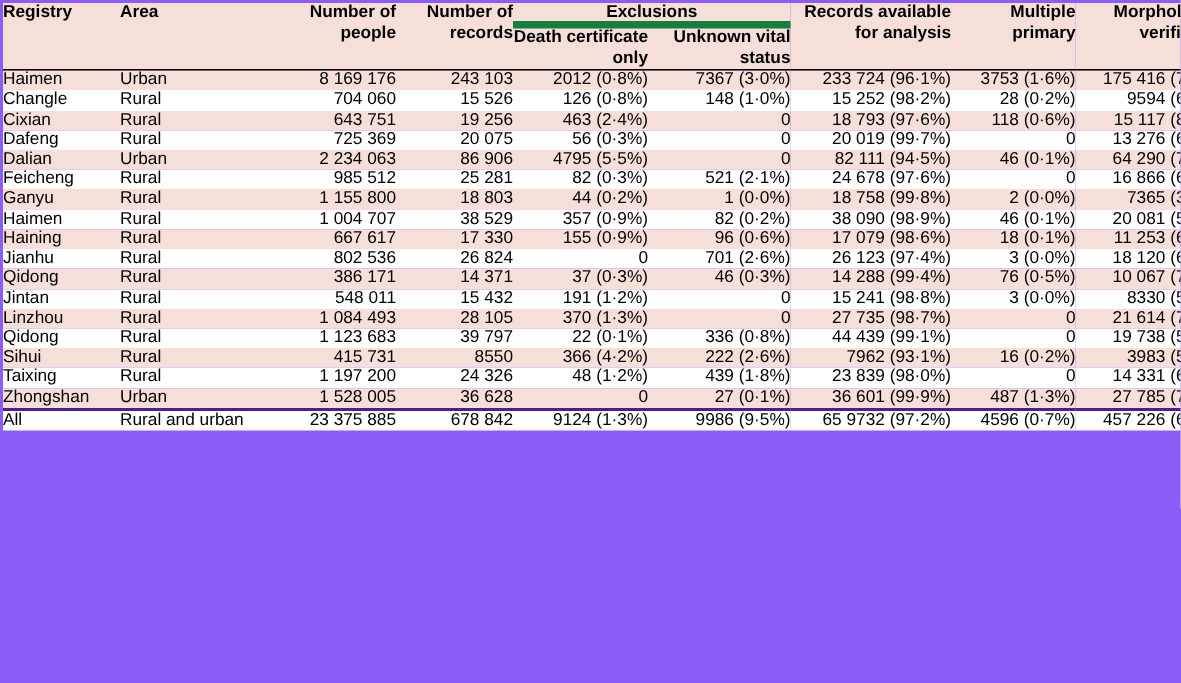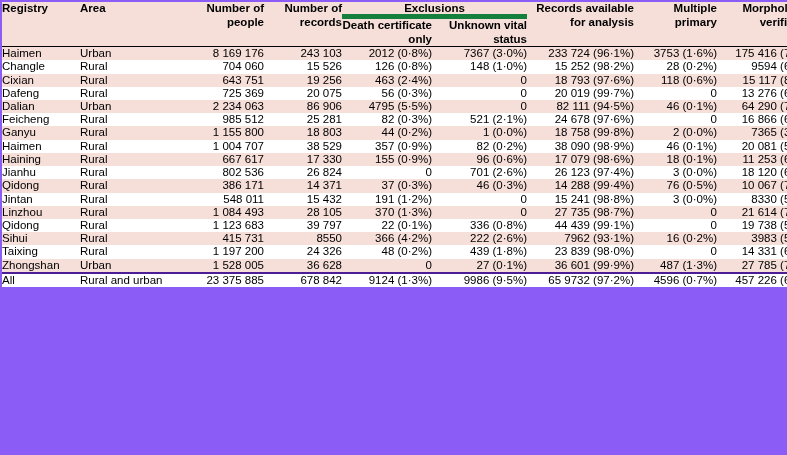--- a/index.html
+++ b/index.html
@@ -279,21 +279,21 @@
           <td class="num">222 (2·6%)</td>
           <td class="num">7962 (93·1%)</td>
           <td class="num">16 (0·2%)</td>
           <td class="num">3983 (50·0%)</td>
         </tr>
         <tr class="even">
           <td class="txt">Taixing</td>
           <td class="txt">Rural</td>
           <td class="num">1 197 200</td>
           <td class="num">24 326</td>
-          <td class="num">48 (0·2%)</td>
+          <td class="num">48 (1·2%)</td>
           <td class="num">439 (1·8%)</td>
           <td class="num">23 839 (98·0%)</td>
           <td class="num">0</td>
           <td class="num">14 331 (60·1%)</td>
         </tr>
         <tr class="odd">
           <td class="txt">Zhongshan</td>
           <td class="txt">Urban</td>
           <td class="num">1 528 005</td>
           <td class="num">36 628</td>

